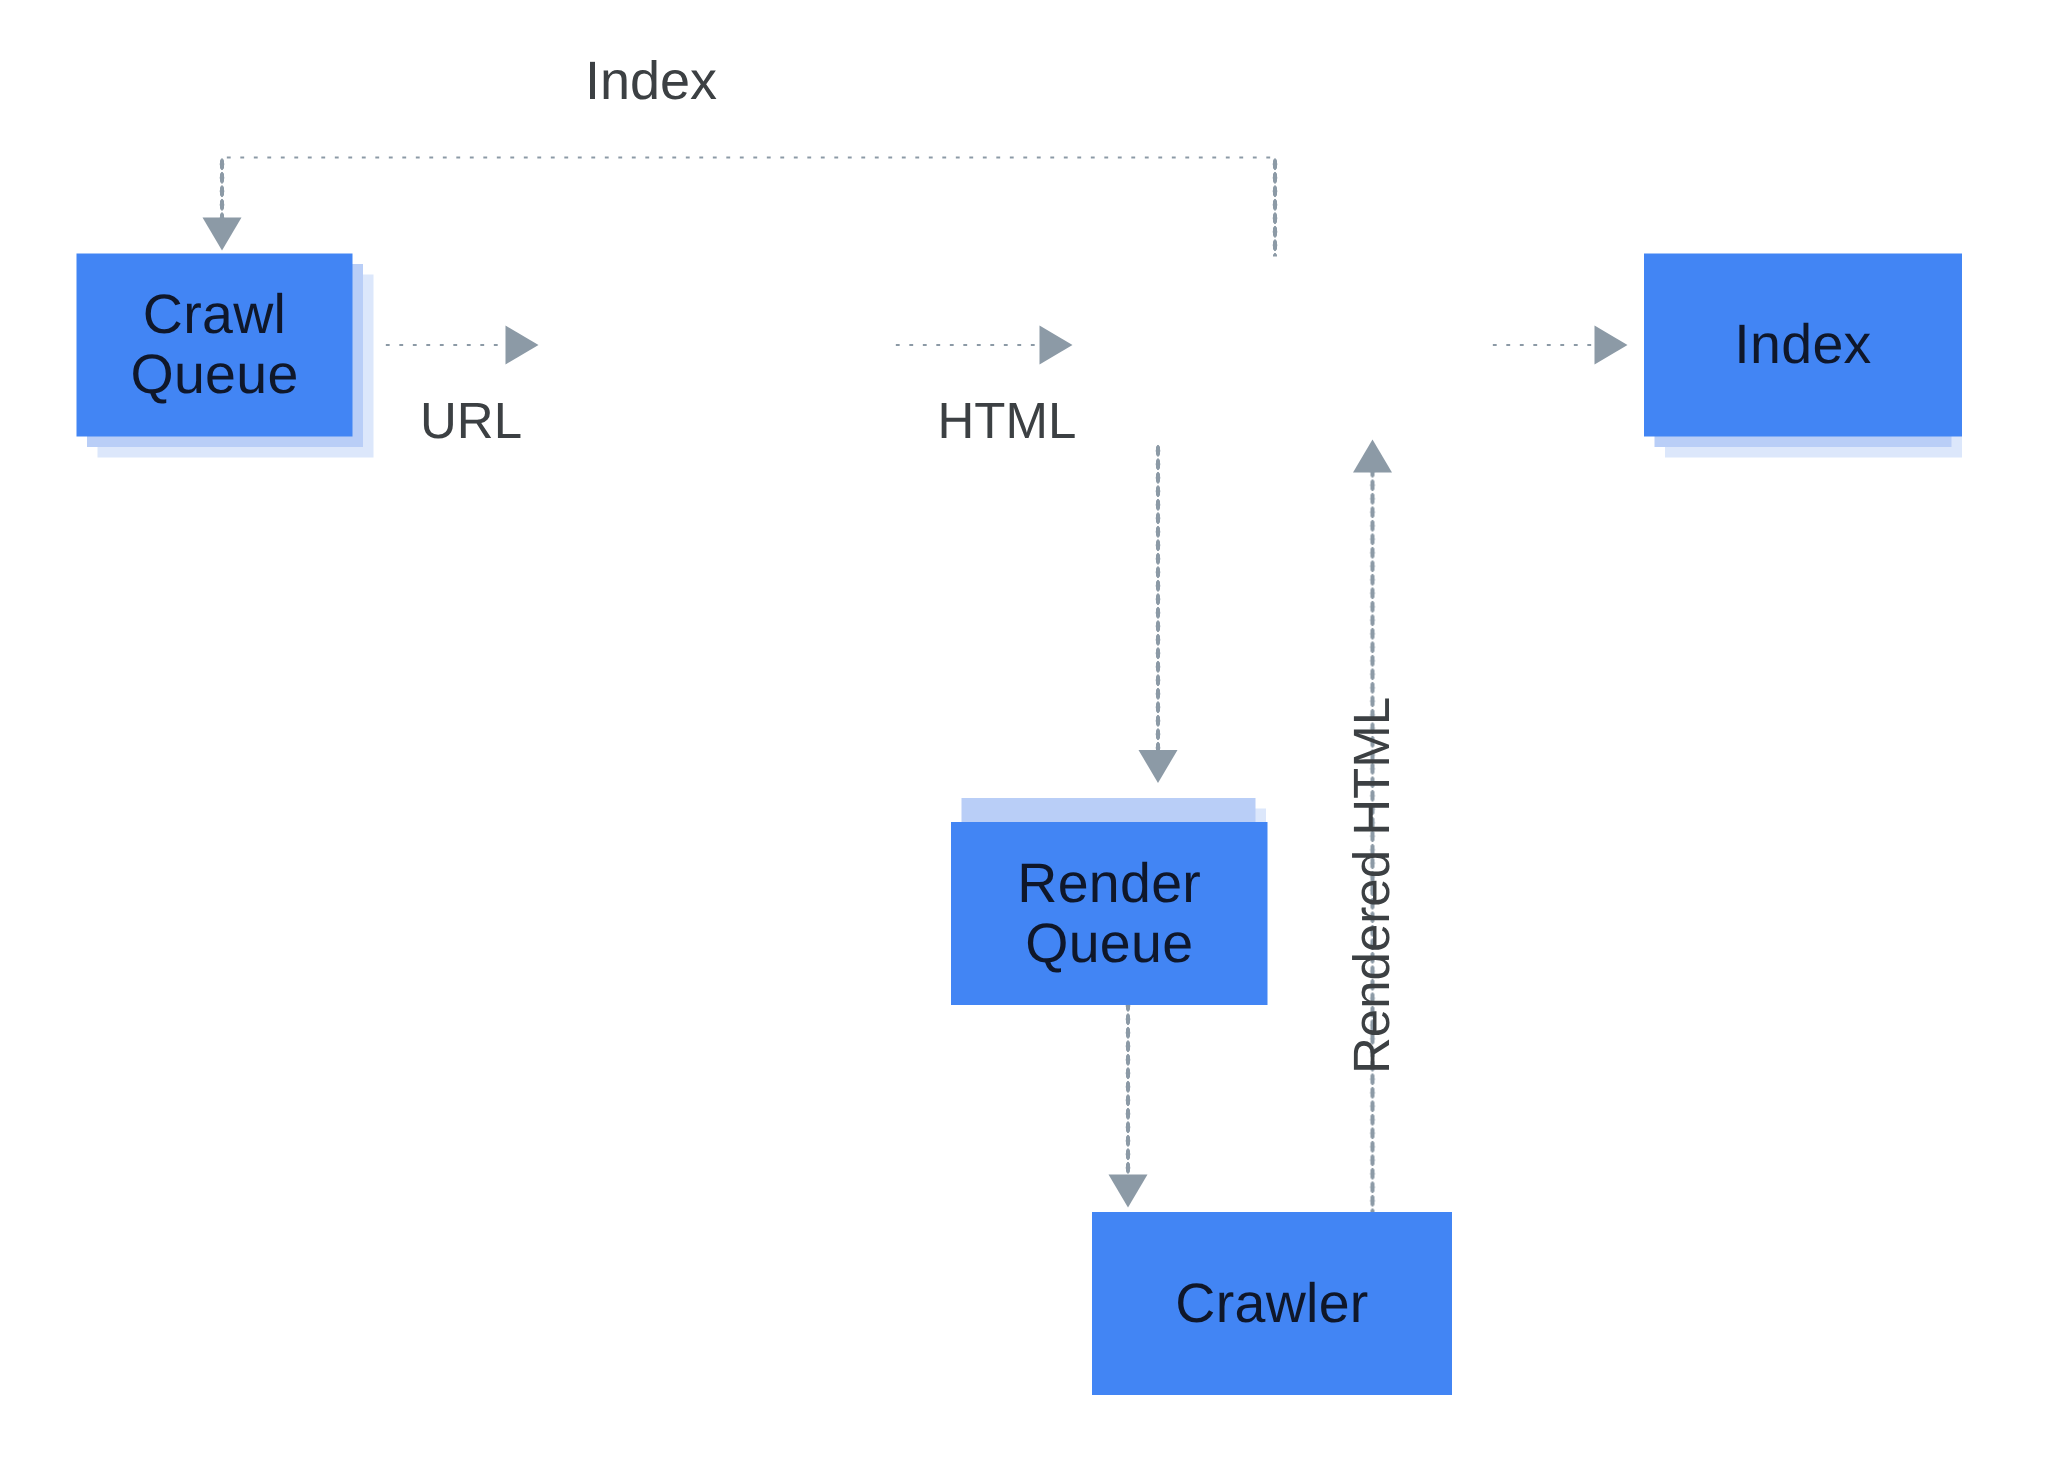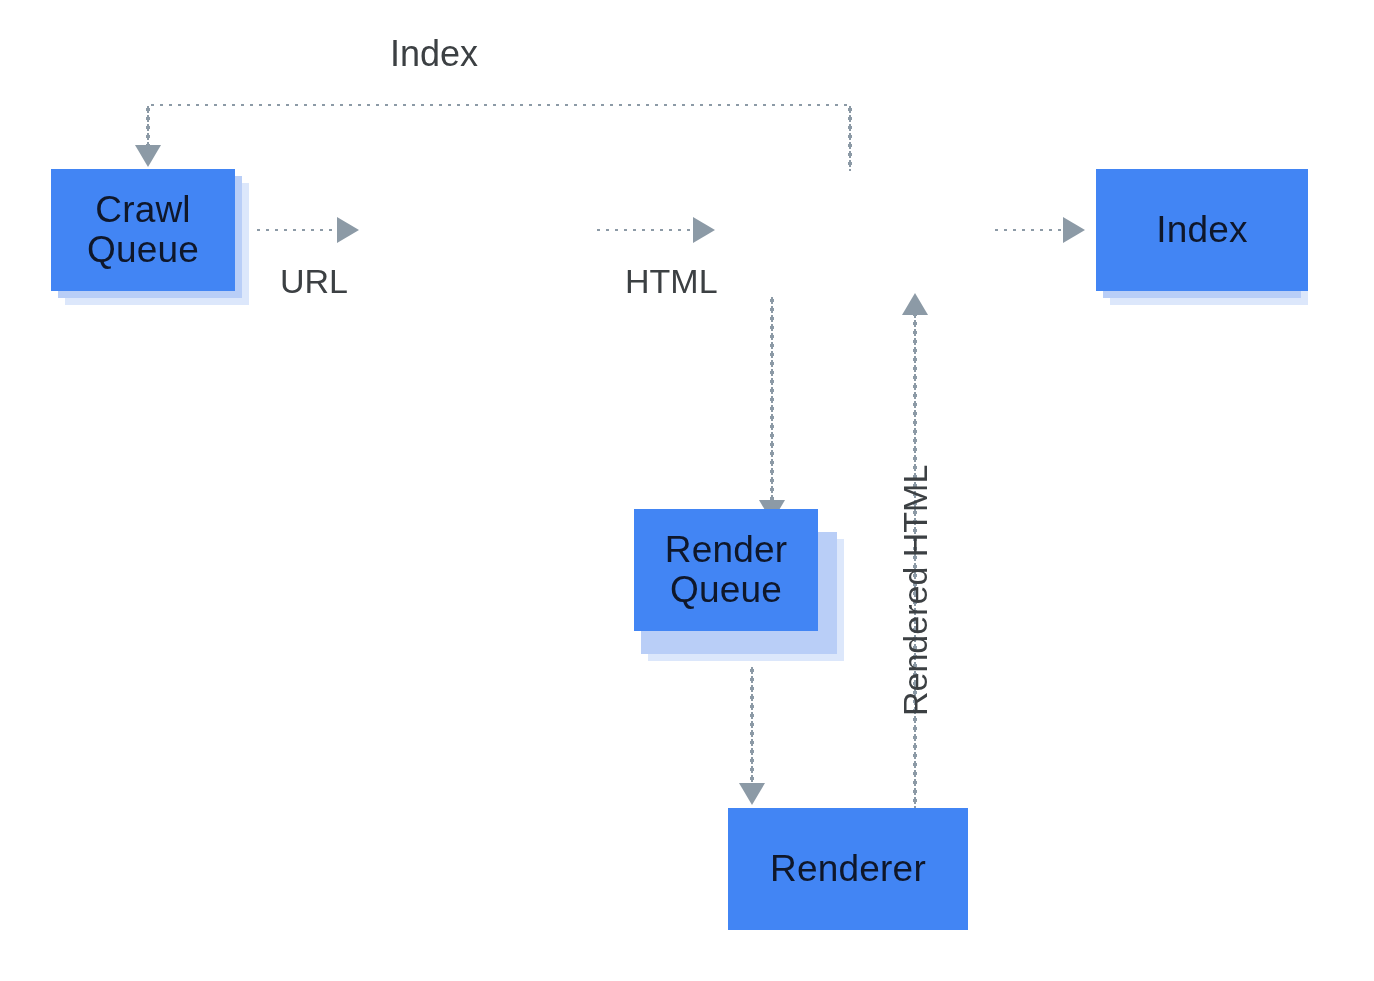--- a/index.html
+++ b/index.html
@@ -146,29 +146,29 @@
   <div class="stack-l1" style="left:1103px; top:176px; width:198px; height:122px;"></div>
   <div class="node" style="left:1096px; top:169px; width:212px; height:122px;">
     <span class="node-label">Index</span>
   </div>
 
   <div class="dots-v" style="left:770px; top:296px; width:4px; height:206px;"></div>
   <div class="arrow arrow-down" style="left:759px; top:500px;"></div>
 
   <div class="stack-l2" style="left:648px; top:539px; width:196px; height:122px;"></div>
   <div class="stack-l1" style="left:641px; top:532px; width:196px; height:122px;"></div>
-  <div class="node" style="left:634px; top:509px; width:184px; height:122px;">
+  <div class="node" style="left:634px; top:548px; width:211px; height:122px;">
     <span class="node-label">Render
 Queue</span>
   </div>
 
   <div class="dots-v" style="left:750px; top:666px; width:4px; height:118px;"></div>
   <div class="arrow arrow-down" style="left:739px; top:783px;"></div>
 
   <div class="node" style="left:728px; top:808px; width:240px; height:122px;">
-    <span class="node-label">Renderer</span>
+    <span class="node-label">Crawler</span>
   </div>
 
   <div class="dots-v" style="left:913px; top:310px; width:4px; height:500px;"></div>
   <div class="arrow arrow-up" style="left:902px; top:293px;"></div>
   <div class="edge-label rot" style="left:896px; top:716px;">Rendered HTML</div>
 
 </div>
 
 </body></html>

